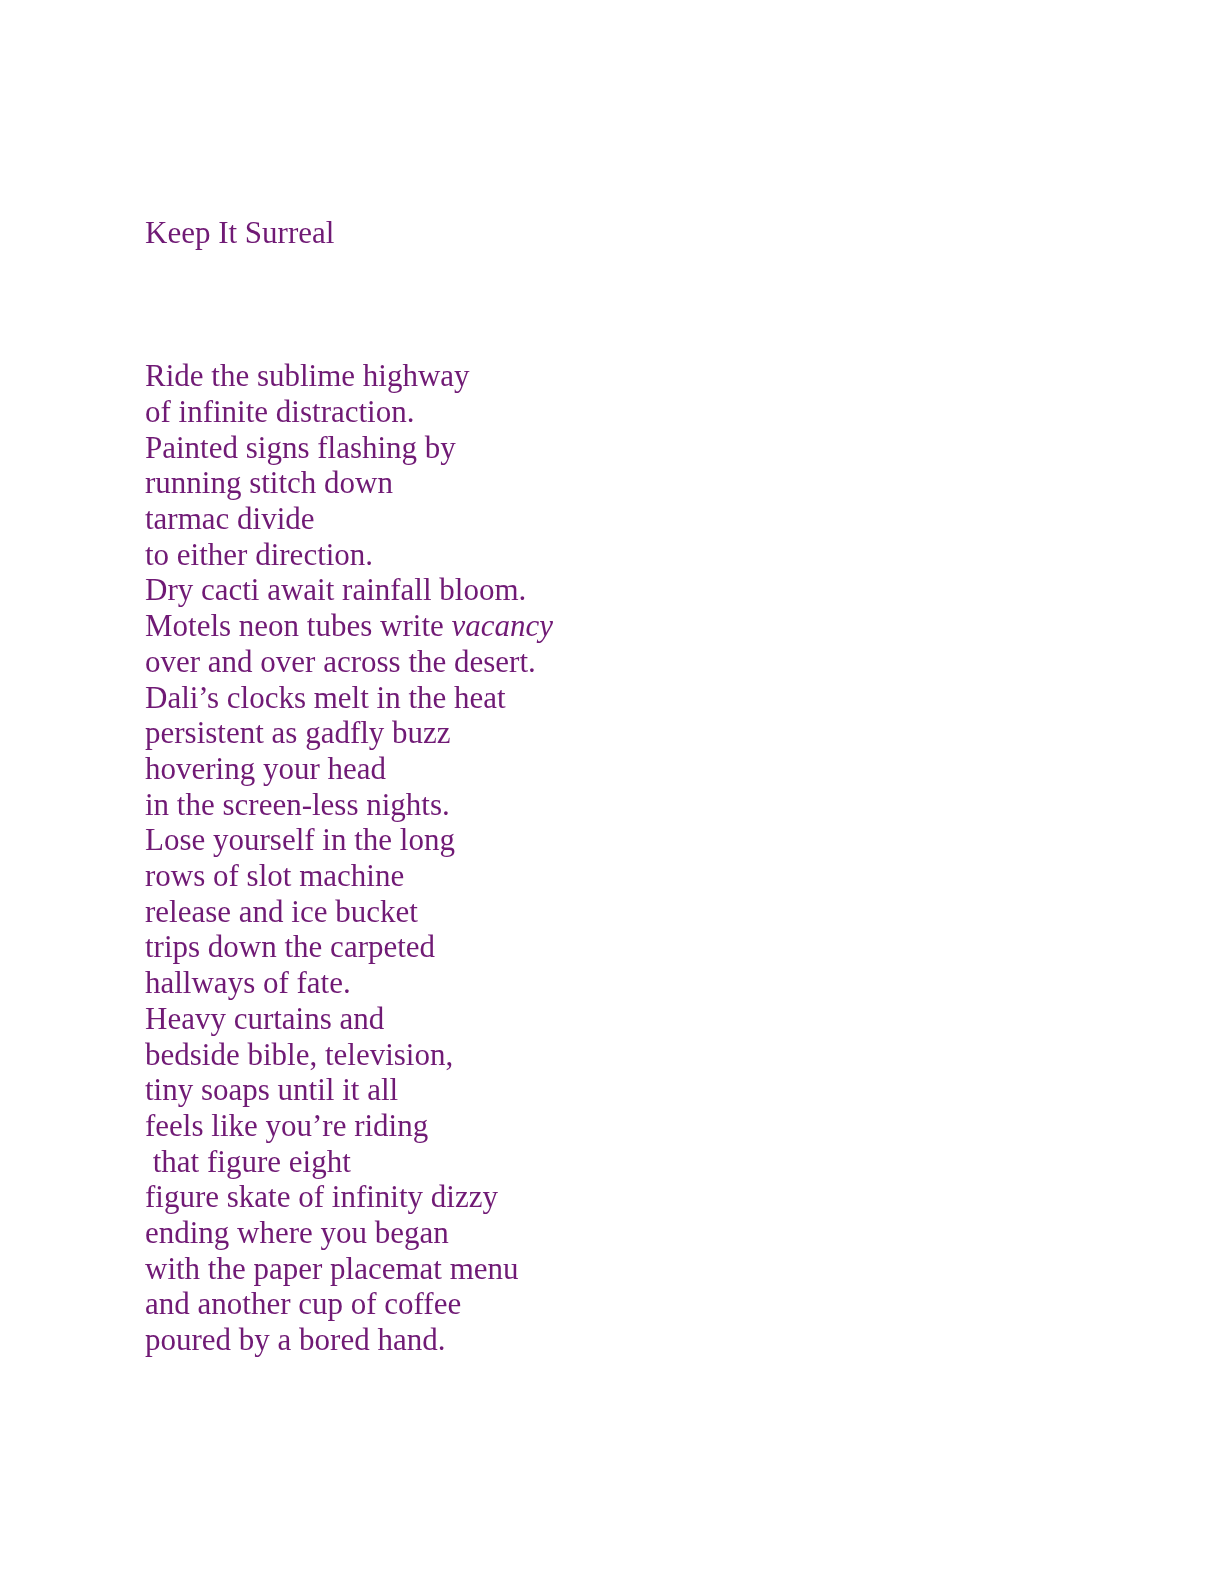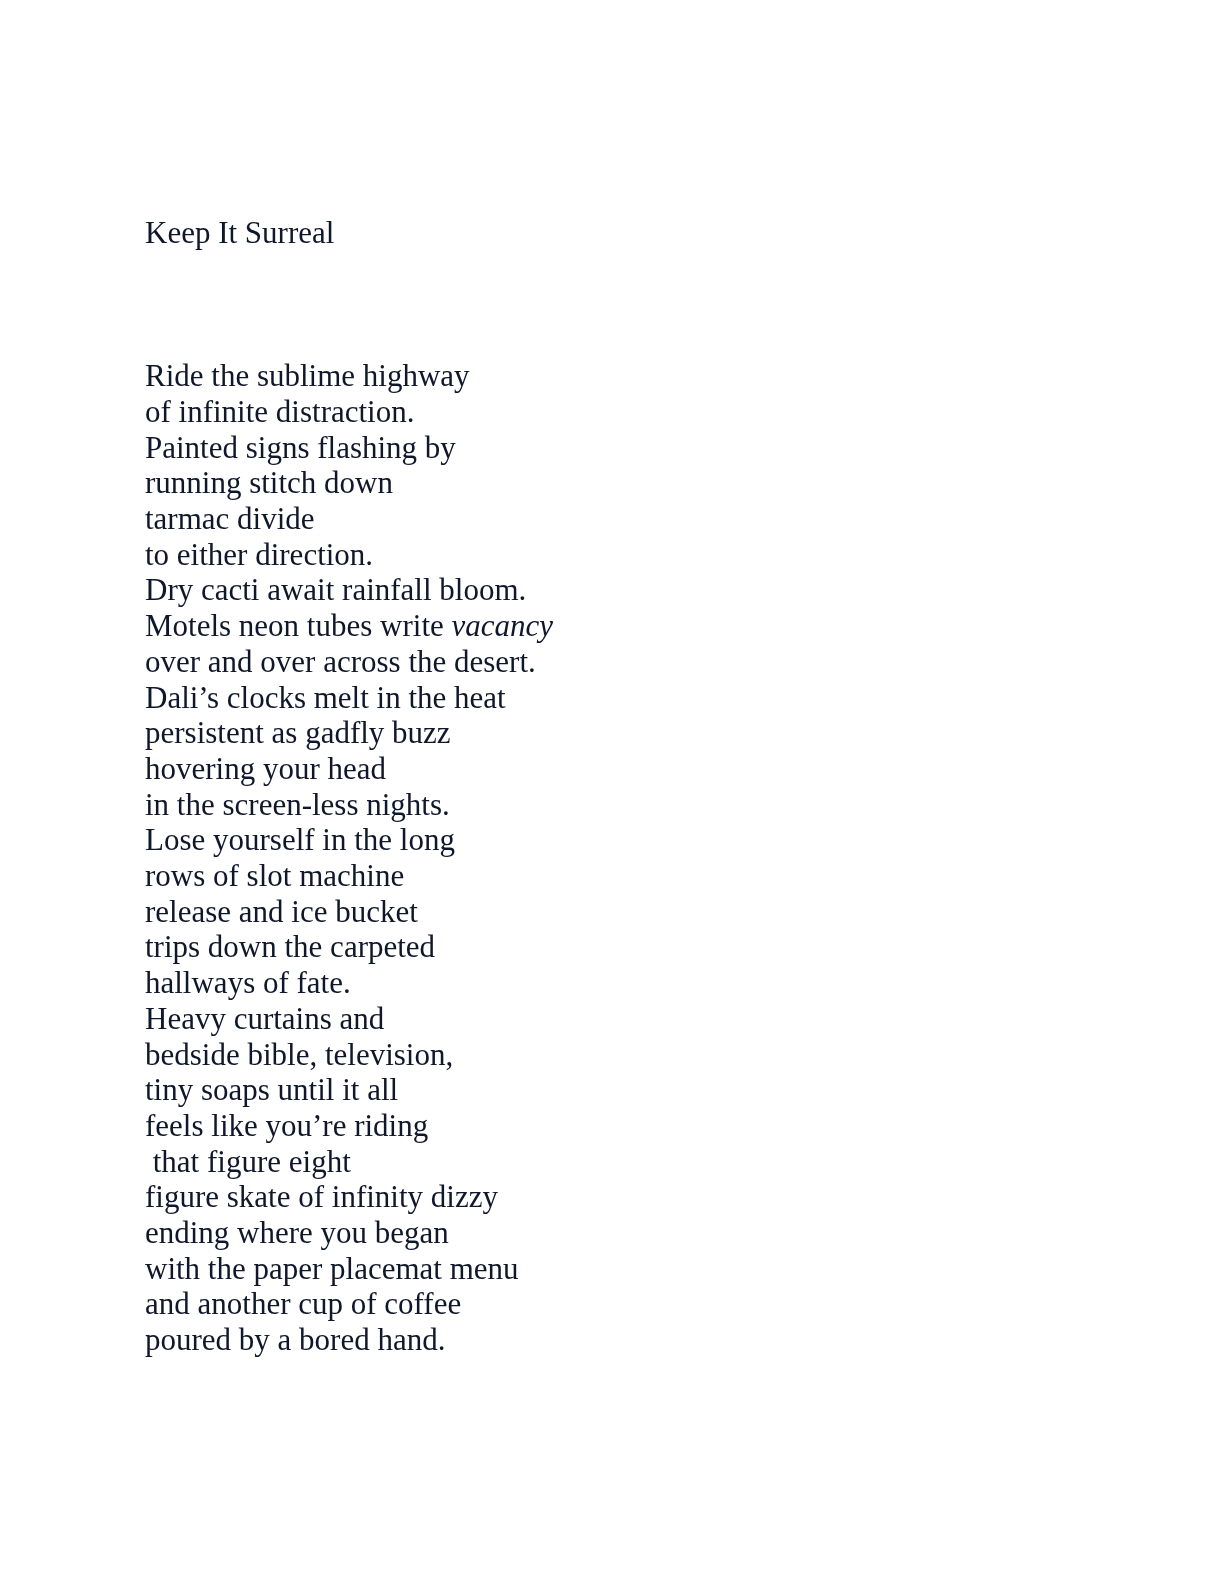--- a/index.html
+++ b/index.html
@@ -41,17 +41,17 @@
   }
   .italic {
     font-style: italic;
     text-align: center;
   }
 </style>
 </head>
 <body style="background: rgb(255, 255, 255);">
 
 <main class="page">
-  <section class="poem" style="color: #0f172a;">
+  <section class="poem" style="color: #701a75;">
     <h1 class="poem-title">Keep It Surreal</h1>
     <div class="poem-body"><div class="poem-line"><span>Ride the sublime highway</span></div><div class="poem-line"><span>of infinite distraction.</span></div><div class="poem-line"><span>Painted signs flashing by</span></div><div class="poem-line"><span>running stitch down</span></div><div class="poem-line"><span>tarmac divide</span></div><div class="poem-line"><span>to either direction.</span></div><div class="poem-line"><span>Dry cacti await rainfall bloom.</span></div><div class="poem-line"><span>Motels neon tubes write </span><span class="italic">vacancy</span></div><div class="poem-line"><span>over and over across the desert.</span></div><div class="poem-line"><span>Dali’s clocks melt in the heat</span></div><div class="poem-line"><span>persistent as gadfly buzz</span></div><div class="poem-line"><span>hovering your head</span></div><div class="poem-line"><span>in the screen-less nights.</span></div><div class="poem-line"><span>Lose yourself in the long</span></div><div class="poem-line"><span>rows of slot machine</span></div><div class="poem-line"><span>release and ice bucket</span></div><div class="poem-line"><span>trips down the carpeted</span></div><div class="poem-line"><span>hallways of fate.</span></div><div class="poem-line"><span>Heavy curtains and</span></div><div class="poem-line"><span>bedside bible, television,</span></div><div class="poem-line"><span>tiny soaps until it all</span></div><div class="poem-line"><span>feels like you’re riding</span></div><div class="poem-line"><span> that figure eight</span></div><div class="poem-line"><span>figure skate of infinity dizzy</span></div><div class="poem-line"><span>ending where you began</span></div><div class="poem-line"><span>with the paper placemat menu</span></div><div class="poem-line"><span>and another cup of coffee</span></div><div class="poem-line"><span>poured by a bored hand.</span></div></div>
   </section>
 </main>
 
 </body></html>

